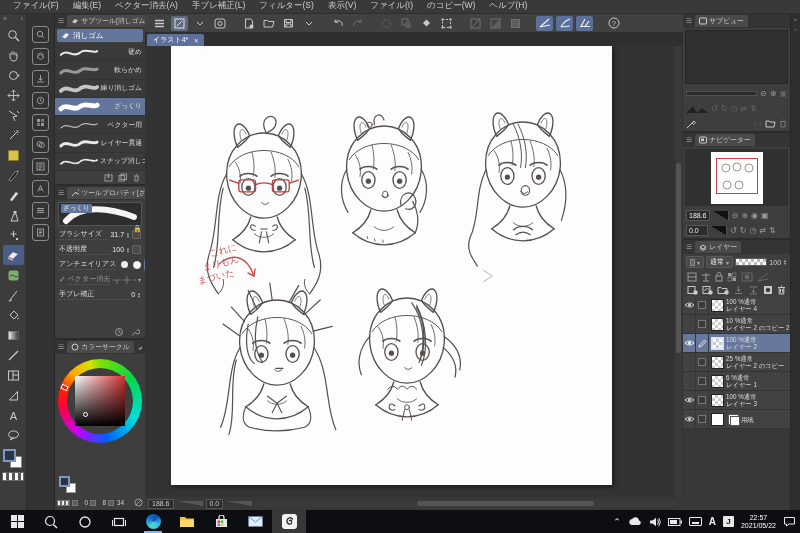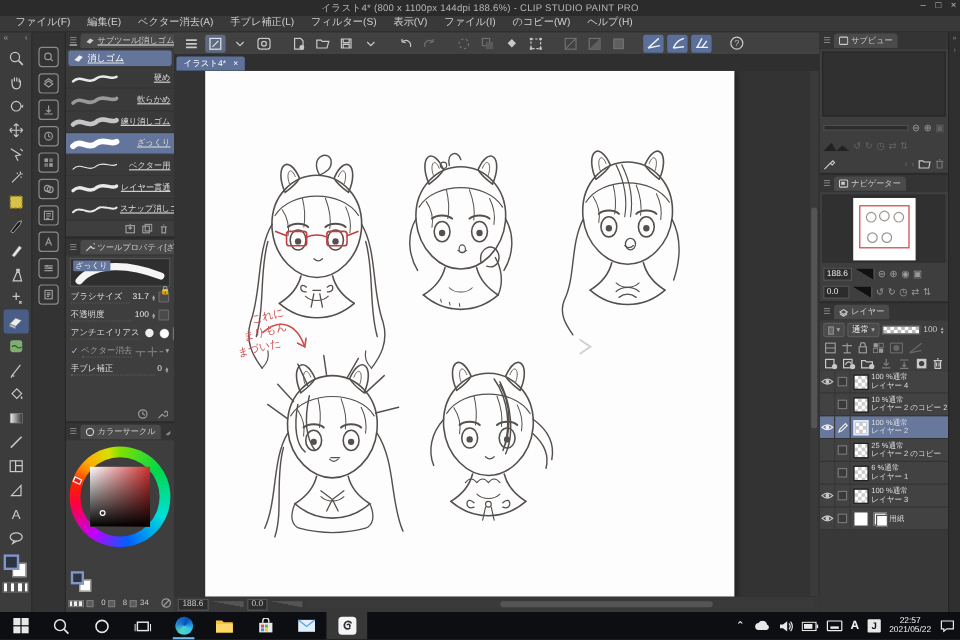--- a/index.html
+++ b/index.html
@@ -140,28 +140,20 @@
   .csp-ic{width:15px;height:15px;background:#f4f4f4;border-radius:3px;display:flex;align-items:center;justify-content:center;}
   .jbox{width:11px;height:11px;background:#e8e8e8;color:#111;font-size:8px;font-weight:bold;display:flex;align-items:center;justify-content:center;border-radius:1px;}
   .imepanel{width:13px;height:9px;border:1px solid #eee;border-radius:1px;position:relative;}
   .imepanel::after{content:"";position:absolute;left:2px;right:2px;bottom:1px;height:2px;background:#eee;}
 </style>
 </head>
 <body>
 
 <div class="app">
 
-  <div class="titlebar">
-    <span class="title">イラスト4* (800 x 1100px 144dpi 188.6%)  - CLIP STUDIO PAINT PRO</span>
-    <span class="winctl">
-      <span>–</span>
-      <span>□</span>
-      <span>×</span>
-    </span>
-  </div>
 
   <div class="menubar">
     <span>ファイル(F)</span>
     <span>編集(E)</span>
     <span>ベクター消去(A)</span>
     <span>手ブレ補正(L)</span>
     <span>フィルター(S)</span>
     <span>表示(V)</span>
     <span>ファイル(I)</span>
     <span>のコピー(W)</span>
@@ -361,21 +353,21 @@
       <div class="dock-ic">
           <svg width="9" height="9">
             <rect x="1.5" y="1" width="6" height="7" fill="none" stroke="#9a9a9a"></rect>
             <path d="M3 3 H6 M3 4.5 H6 M3 6 H5" stroke="#9a9a9a"></path>
           </svg>
         </div>
     </div>
 
     <div class="leftpanels">
 
-      <div class="panel" style="height:170px;text-decoration:underline;">
+      <div class="panel" style="height:170px;">
         <div class="ptab">
           <span class="ham">☰</span>
           <span class="pill">
               <svg width="8" height="8">
                 <path d="M1 5 L4 2 L7 3.5 L4 6.5 Z" fill="#ccc"></path>
               </svg>
               <span>サブツール[消しゴム]</span>
             </span>
         </div>
         <div class="subtool-group">

